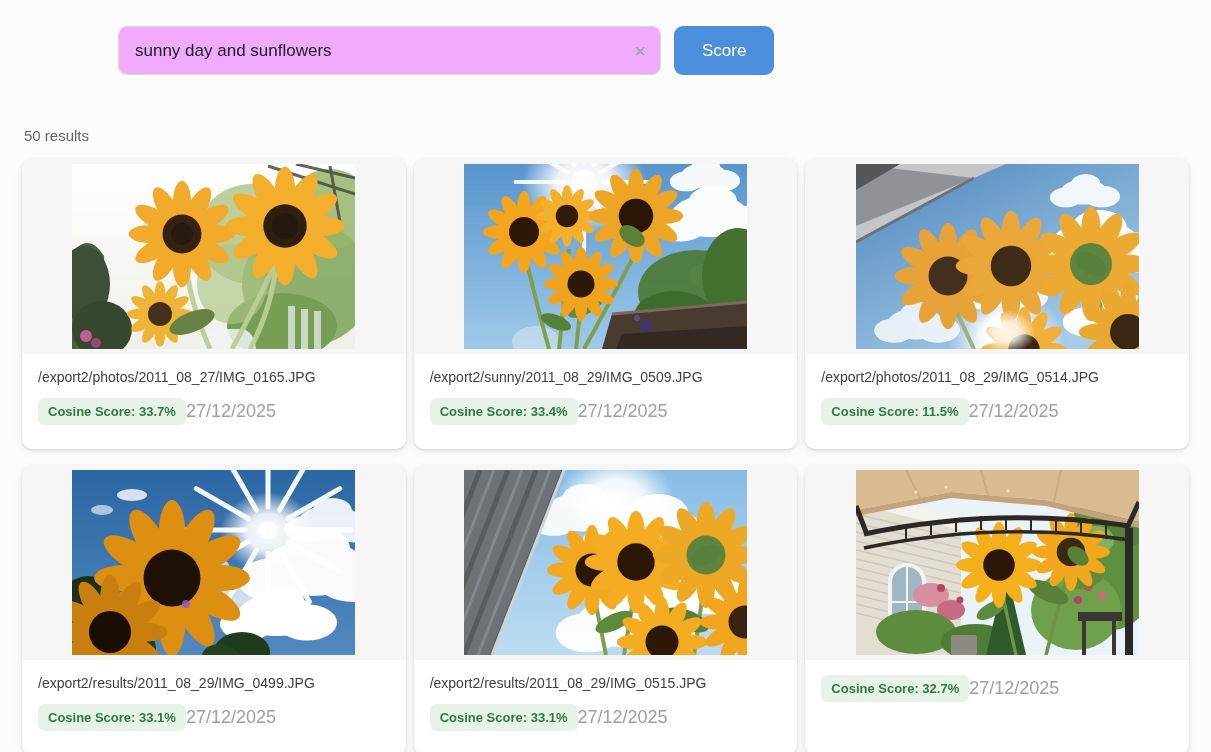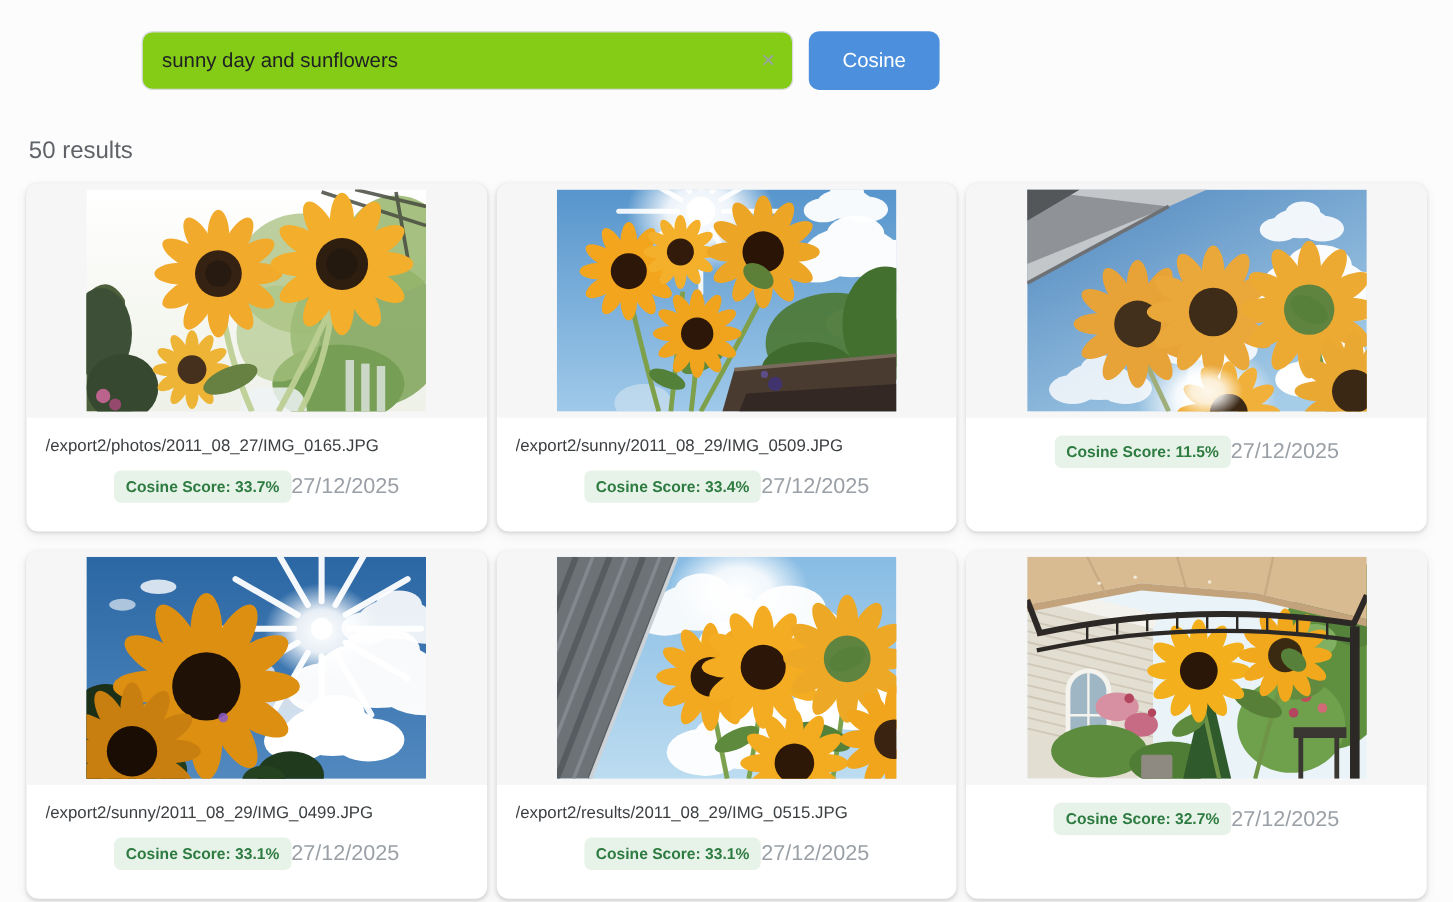--- a/index.html
+++ b/index.html
@@ -5,42 +5,42 @@
   * { box-sizing: border-box; }
   body {
     margin: 0; width: 1211px; height: 752px; overflow: hidden;
     background: #fcfcfc; color: #3c4043;
     font-family: "Liberation Sans", sans-serif;
   }
   .search-row { display: flex; gap: 13px; padding: 26px 0 0 118px; align-items: stretch; }
   .search-input-wrap { position: relative; width: 543px; }
   input.search {
     width: 100%; height: 49px; border: 1px solid #d8dade; border-radius: 9px;
-    padding: 0 44px 0 16px; font-size: 17px; color: #202124; background: #84cc16;
+    padding: 0 44px 0 16px; font-size: 17px; color: #202124; background: #f0abfc;
     font-family: inherit; outline: none;
   }
   .clear-btn {
     position: absolute; right: 15px; top: 50%; transform: translateY(-50%);
     color: #9aa0a6; font-size: 20px; line-height: 1; cursor: pointer; user-select: none;
   }
   .search-btn {
     height: 49px; padding: 0 28px; background: #4b8fdd; color: #fff; border: none;
     border-radius: 9px; font-size: 17px; font-family: inherit; cursor: pointer;
   }
-  .results-count { margin: 40px 0 15px 24px; font-size: 20px; color: #5f6368; }
+  .results-count { margin: 52px 0 15px 24px; font-size: 15px; color: #5f6368; }
   .grid { display: grid; grid-template-columns: repeat(3, 1fr); gap: 16px 8px; margin: 0 22px; }
   .card {
     background: #fff; border-radius: 10px; overflow: hidden;
     box-shadow: 0 1px 3px rgba(60,64,67,.16), 0 3px 10px rgba(60,64,67,.08);
   }
   .media { height: 195px; background: #f6f6f7; display: flex; align-items: center; justify-content: center; }
   .photo { width: 283px; height: 185px; display: block; }
   .info { padding: 15px 16px 24px; }
   .path { font-size: 14px; color: #3c4043; margin-bottom: 13px; white-space: nowrap; overflow: hidden; }
-  .meta { display: flex; justify-content: center; align-items: center; }
+  .meta { display: flex; justify-content: flex-start; align-items: center; }
   .badge { background: #e7f3e9; color: #2d7b40; font-weight: bold; font-size: 13px; padding: 6px 10px; border-radius: 6px; }
   .date { color: #9aa0a6; font-size: 18px; }
 </style>
 </head>
 <body>
 
 <svg width="0" height="0" style="position:absolute" aria-hidden="true">
   <defs>
     <g id="flw">
       <g fill="currentColor">
@@ -111,21 +111,21 @@
         <polygon points="0,30 105,55 105,185 0,185"></polygon>
       </clipPath>
   </defs>
 </svg>
 
 <div class="search-row">
   <div class="search-input-wrap">
     <input class="search" type="text" value="sunny day and sunflowers" style="">
     <span class="clear-btn">×</span>
   </div>
-  <button class="search-btn">Cosine</button>
+  <button class="search-btn">Score</button>
 </div>
 
 <div class="results-count">50 results</div>
 
 <div class="grid">
 
   <div class="card">
     <div class="media">
       <svg class="photo" viewBox="0 0 283 185" aria-label="Two sunflowers in a vase against bright sky, garden greenery and pergola beams">
         <rect width="283" height="185" fill="url(#sky1)"></rect>
@@ -239,20 +239,21 @@
         <use href="#flw" transform="translate(92,112) scale(1.3)" style="color:#e7a337;--cc:#43301c"></use>
         <use href="#flw" transform="translate(155,102) scale(1.35)" style="color:#eaa83b;--cc:#3f2c18"></use>
         <use href="#flw" transform="translate(235,100) scale(1.4)" style="color:#edaa33;--cc:#5f8440"></use>
         <ellipse cx="235" cy="100" rx="17" ry="10" fill="#57803a" transform="rotate(30 235 100)"></ellipse>
         <use href="#flw" transform="translate(272,168) scale(1.2)" style="color:#e8a832;--cc:#3a2815"></use>
         <use href="#flw" transform="translate(168,186) scale(1.05)" style="color:#f0b03a;--cc:#3a2815"></use>
         <ellipse cx="150" cy="168" rx="30" ry="22" fill="url(#glow)" opacity=".9"></ellipse>
       </svg>
     </div>
     <div class="info">
+      <div class="path">/export2/photos/2011_08_29/IMG_0514.JPG</div>
       <div class="meta">
         <span class="badge">Cosine Score: 11.5%</span>
         <span class="date">27/12/2025</span>
       </div>
     </div>
   </div>
 
   <div class="card">
     <div class="media">
       <svg class="photo" viewBox="0 0 283 185" aria-label="Large backlit sunflower against deep blue sky with bright sun and clouds">
@@ -270,21 +271,21 @@
         <ellipse cx="170" cy="182" rx="28" ry="20" fill="#1f3a1d"></ellipse>
         <ellipse cx="148" cy="186" rx="18" ry="12" fill="#24421f"></ellipse>
         <ellipse cx="16" cy="148" rx="34" ry="42" fill="#1c2f17"></ellipse>
         <ellipse cx="42" cy="178" rx="42" ry="26" fill="#233c1b"></ellipse>
         <use href="#flw" transform="translate(100,108) scale(1.9)" style="color:#dd8f12;--cc:#1f1106"></use>
         <use href="#flw" transform="translate(38,162) scale(1.4)" style="color:#c97f10;--cc:#190d04"></use>
         <circle cx="114" cy="134" r="4" fill="#8a5acb" opacity=".85"></circle>
       </svg>
     </div>
     <div class="info">
-      <div class="path">/export2/sunny/2011_08_29/IMG_0499.JPG</div>
+      <div class="path">/export2/results/2011_08_29/IMG_0499.JPG</div>
       <div class="meta">
         <span class="badge">Cosine Score: 33.1%</span>
         <span class="date">27/12/2025</span>
       </div>
     </div>
   </div>
 
   <div class="card">
     <div class="media">
       <svg class="photo" viewBox="0 0 283 185" aria-label="Sunflowers beside a gray corrugated wall against bright cloudy sky">

